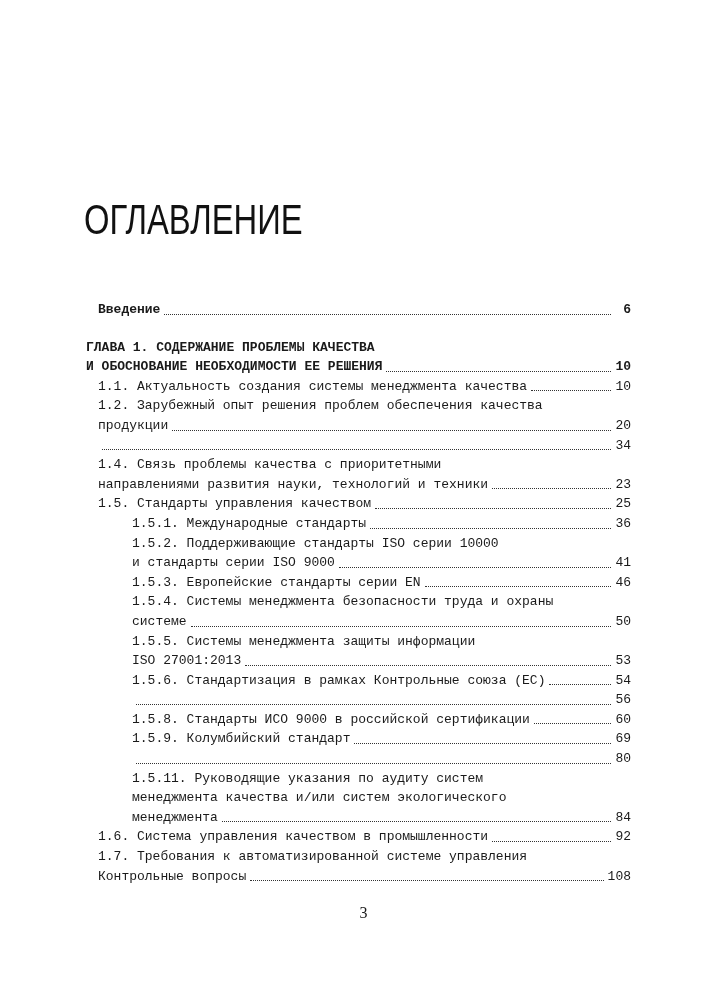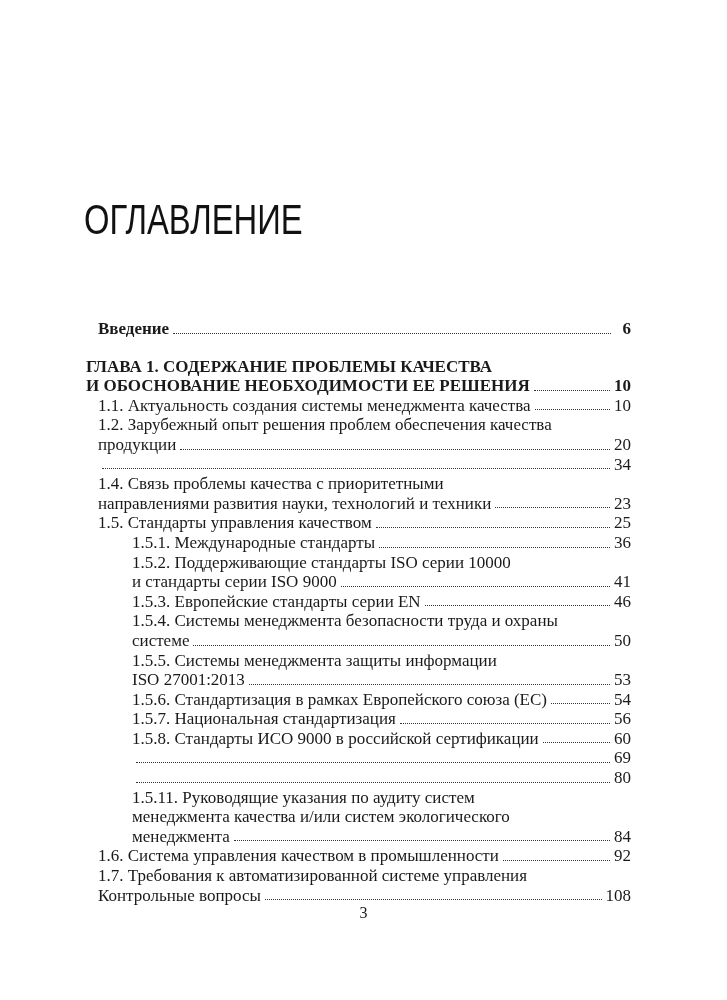--- a/index.html
+++ b/index.html
@@ -5,22 +5,22 @@
     html, body { margin: 0; padding: 0; background: #ffffff; }
     body { width: 727px; height: 1000px; position: relative; overflow: hidden; color: #1a1a1a; }
     .page-title {
       position: absolute; left: 84px; top: 196px;
       font-family: "Liberation Sans", sans-serif;
       font-size: 42px; font-weight: normal; letter-spacing: 0px;
       transform: scaleX(0.78); transform-origin: left top;
       color: #111;
     }
     .toc {
-      position: absolute; left: 86px; top: 319px; width: 545px;
-      font-family: Liberation Serif, serif; font-size: 17px; line-height: 19.6px;
+      position: absolute; left: 86px; top: 300px; width: 545px;
+      font-family: Liberation Mono, monospace; font-size: 13px; line-height: 19.6px;
     }
     .entry { position: relative; }
     .line { display: flex; align-items: baseline; white-space: nowrap; }
     .line .txt { flex: 0 0 auto; }
     .line .dots {
       flex: 1 1 auto; overflow: hidden; margin: 0 4px 0 4px;
       border-bottom: 1.6px dotted #333; height: 0; align-self: flex-end; margin-bottom: 5px;
     }
     .line .pg { flex: 0 0 auto; min-width: 16px; text-align: right; }
     .bold { font-weight: bold; }
@@ -139,41 +139,41 @@
           <span class="txt">1.5.5. Системы менеджмента защиты информации</span>
         </div>
         <div class="line">
           <span class="txt">ISO 27001:2013</span>
           <span class="dots"></span>
           <span class="pg">53</span>
         </div>
       </div>
       <div class="entry lvl2">
         <div class="line">
-          <span class="txt">1.5.6. Стандартизация в рамках Европейского союза (ЕС)</span>
+          <span class="txt">1.5.6. Стандартизация в рамках Контрольные союза (ЕС)</span>
           <span class="dots"></span>
           <span class="pg">54</span>
         </div>
       </div>
       <div class="entry lvl2">
         <div class="line">
-          <span class="txt">1.5.7. Национальная стандартизация</span>
           <span class="dots"></span>
           <span class="pg">56</span>
         </div>
       </div>
       <div class="entry lvl2">
         <div class="line">
           <span class="txt">1.5.8. Стандарты ИСО 9000 в российской сертификации</span>
           <span class="dots"></span>
           <span class="pg">60</span>
         </div>
       </div>
       <div class="entry lvl2">
         <div class="line">
+          <span class="txt">1.5.9. Колумбийский стандарт</span>
           <span class="dots"></span>
           <span class="pg">69</span>
         </div>
       </div>
       <div class="entry lvl2">
         <div class="line">
           <span class="dots"></span>
           <span class="pg">80</span>
         </div>
       </div>

